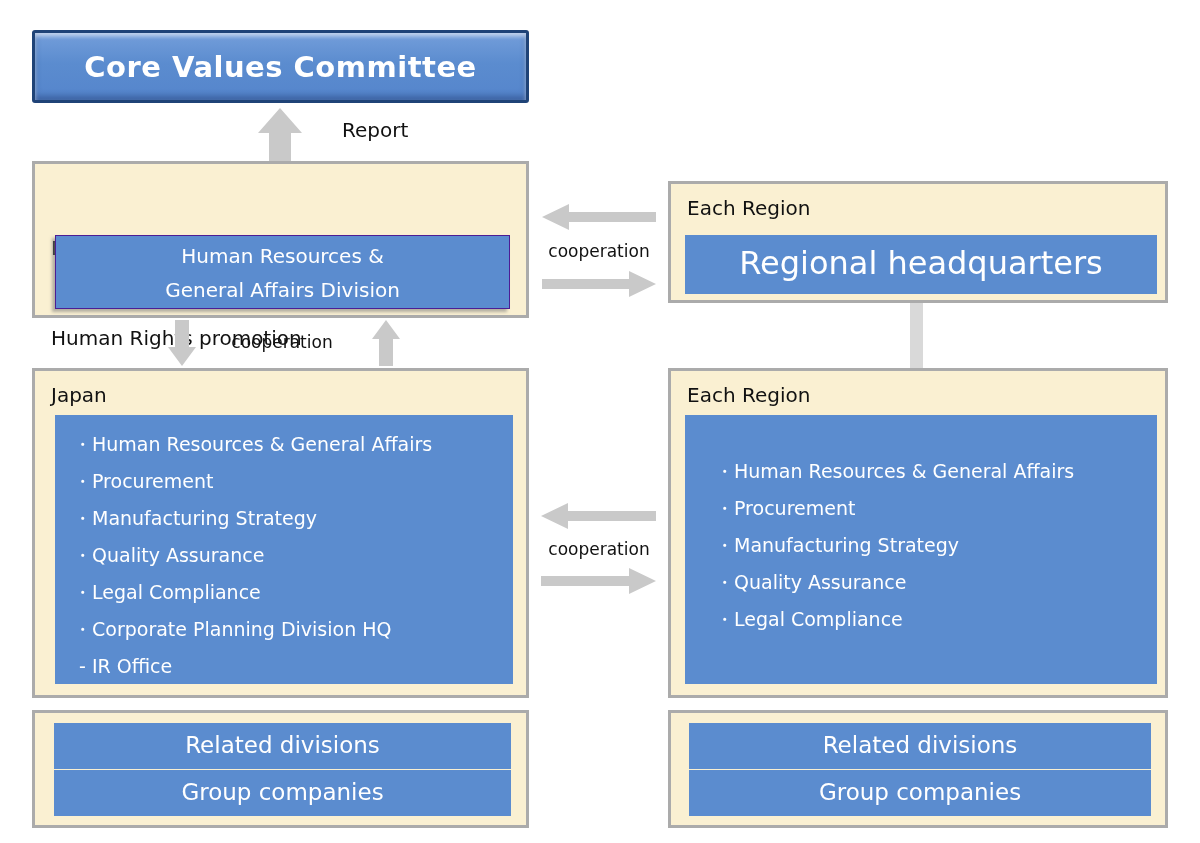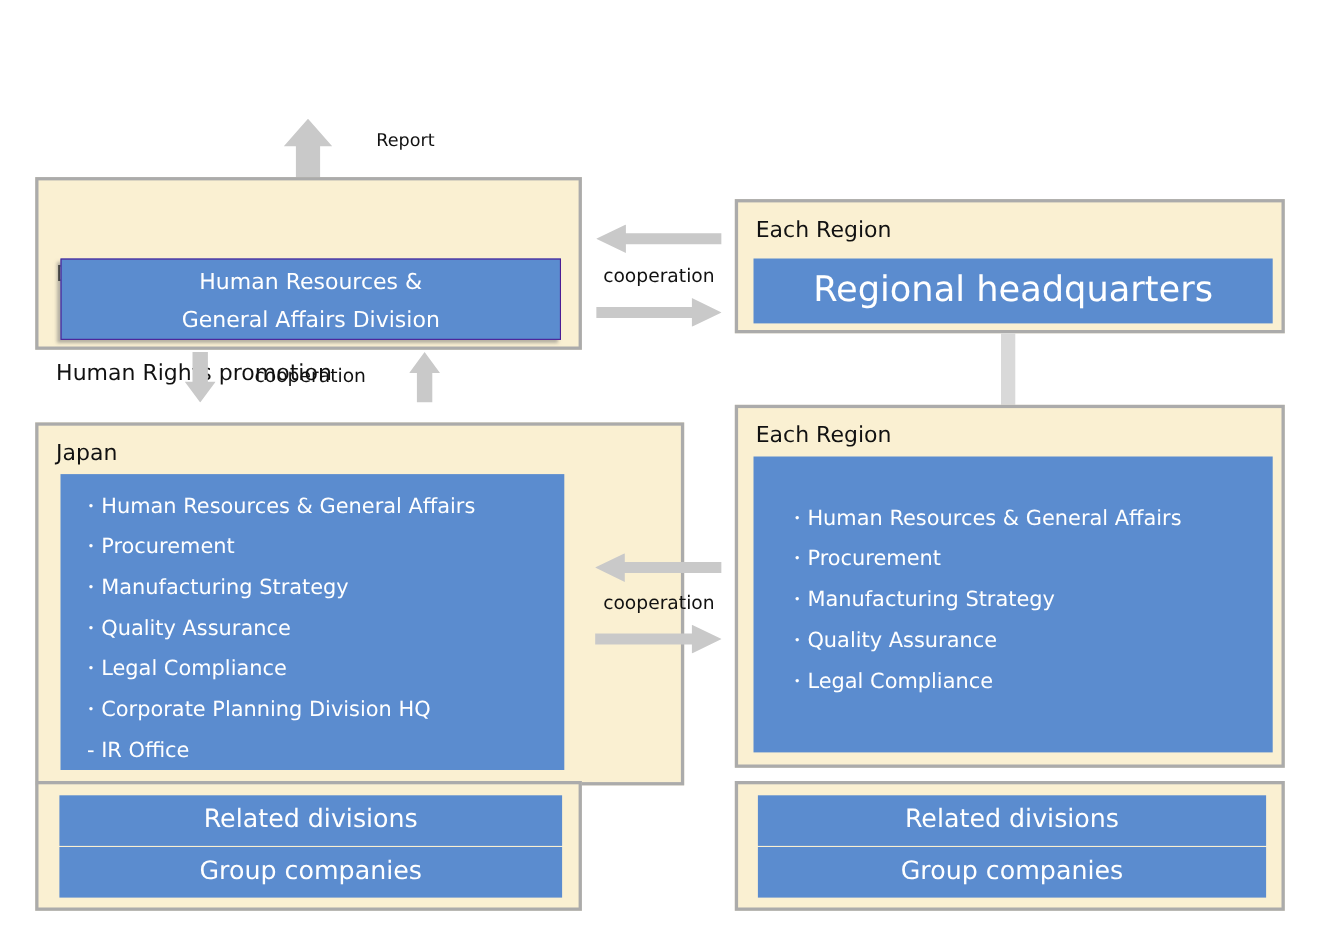--- a/index.html
+++ b/index.html
@@ -28,49 +28,52 @@
 
   .dept-panel{left:32px; top:161px; width:497px; height:157px;}
   .dept-division{
     left:20px; top:71px; width:455px; height:74px; text-align:center; font-size:20px; line-height:34px;
     padding-top:3px; border:1px solid #4c1d95; box-shadow:-3px 3px 3px rgba(120,120,120,.55);
   }
 
   .region-top-panel{left:668px; top:181px; width:500px; height:122px;}
   .regional-hq{left:14px; top:51px; width:472px; height:59px; text-align:center; font-size:32px; line-height:57px;}
 
-  .japan-panel{left:32px; top:368px; width:590px; height:330px;margin-top:16px;}
+  .japan-panel{left:32px; top:368px; width:497px; height:330px;}
   .japan-list{left:20px; top:44px; width:458px; height:269px; padding:11px 6px 0 18px; font-size:19px;}
   .japan-list .list-item{height:37px; line-height:37px; white-space:pre-wrap;}
 
   .region-lower-panel{left:668px; top:368px; width:500px; height:330px;}
   .region-list{left:14px; top:44px; width:472px; height:269px; padding:38px 6px 0 30px; font-size:19px;}
   .region-list .list-item{height:37px; line-height:37px; white-space:pre-wrap;}
 
   .bottom-left-panel{left:32px; top:710px; width:497px; height:118px;}
   .bottom-right-panel{left:668px; top:710px; width:500px; height:118px;}
   .bar{position:absolute; height:46px; text-align:center; font-size:23px; line-height:45px;}
   .bottom-left-panel .bar{left:19px; width:457px;}
   .bottom-right-panel .bar{left:18px; width:462px;}
   .bar.bar1{top:10px;} .bar.bar2{top:57px;}
 
   
   .arrow{position:absolute; color:var(--arrow-gray);}
   .label{position:absolute; color:var(--ink);}
-  .report-label{left:342px; top:118px; font-size:16px;}
+  .report-label{left:342px; top:118px; font-size:20px;}
   .coop-top-label{left:538px; top:241px; width:122px; text-align:center; font-size:17px;}
   .coop-left-label{left:182px; top:332px; width:200px; text-align:center; font-size:17px;}
   .coop-mid-label{left:538px; top:539px; width:122px; text-align:center; font-size:17px;}
   .v-connector{position:absolute; left:910px; top:303px; width:13px; height:65px; background:var(--connector-gray);}
 </style>
 </head>
 <body>
 
 <div class="canvas">
 
+  <div class="core-box">
+    <span>Core Values Committee</span>
+  </div>
 
   <svg class="arrow" style="left:258px; top:108px;" width="44" height="53" viewBox="0 0 44 53">
     <polygon points="22,0 44,25 33,25 33,53 11,53 11,25 0,25" fill="currentColor"></polygon>
   </svg>
   <div class="label report-label">Report</div>
 
   <div class="panel dept-panel">
     <div class="panel-heading">
       <div>Department responsible for</div>
       <div>Human Rights promotion</div>

